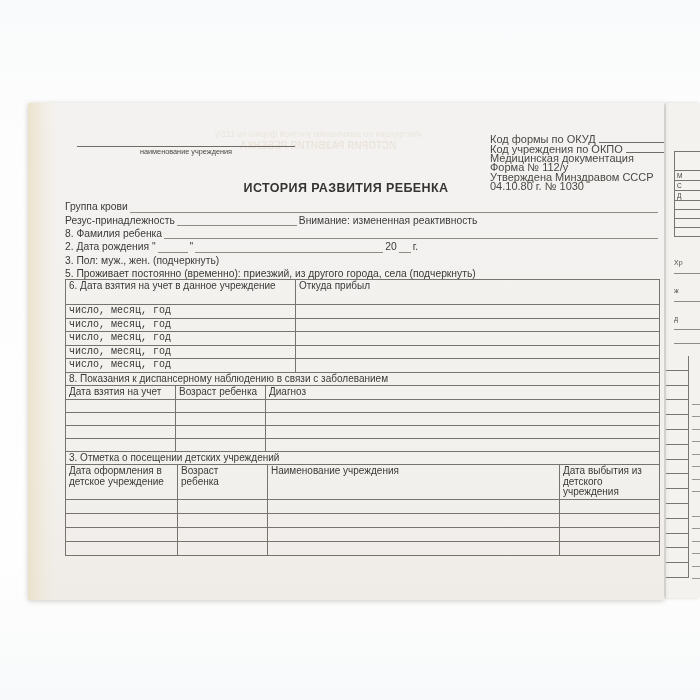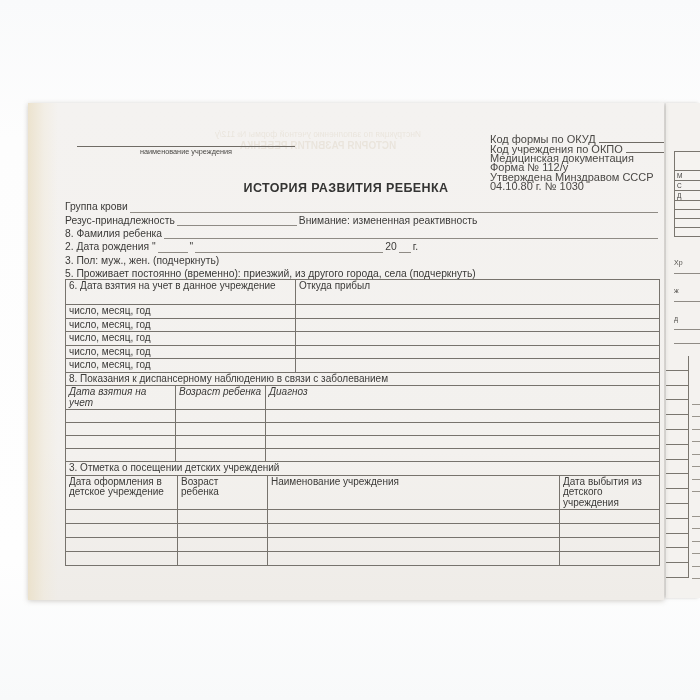--- a/index.html
+++ b/index.html
@@ -55,22 +55,22 @@
   .uline{border-bottom:1px solid #8f8b85;height:11px;margin:0 2px;}
   .fill{flex:1 1 auto !important;}
 
   
   table.t{border-collapse:collapse;width:595px;table-layout:fixed;margin-top:-1px;}
   table.t td{border:1px solid #77736d;font-size:10px;line-height:10.5px;
              padding:1px 3px;vertical-align:top;overflow:hidden;color:#3b3a38;}
   .t67 td.h2{height:22px;}
   .t67 td.h1{height:10px;}
   .t8 td.cap,.t9 td.cap{height:10px;}
-  .t8 td.hd{height:10px;font-style:italic;}
-  .t8 td.r,.t67 td.r{height:10px;}
+  .t8 td.hd{height:10px;}
+  .t8 td.r,.t67 td.r{height:10px;font-family:Liberation Mono, monospace;}
   .t9 td.hd{height:22px;}
   .t9 td{font-size:9.3px;}
   .t9 td.r{height:11px;}
   .narrow{display:block;width:52px;}
 </style>
 </head>
 <body>
 
 <div class="stage">
 

